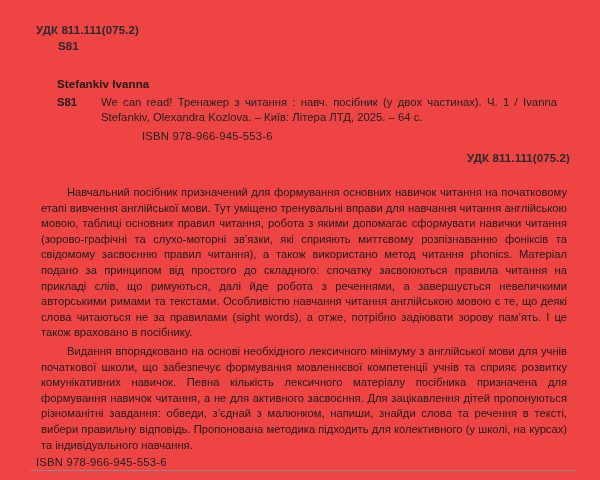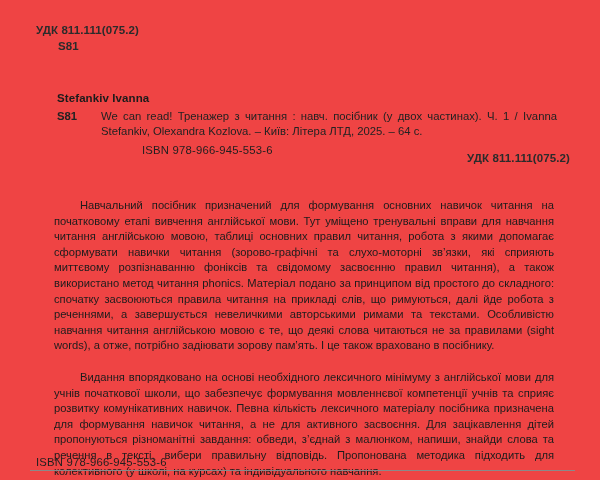--- a/index.html
+++ b/index.html
@@ -36,21 +36,21 @@
   }
   .udk-top .sub {
     display: block;
     padding-left: 22px;
   }
 
   
   .biblio {
     position: absolute;
     left: 57px;
-    top: 92px;
+    top: 78px;
     width: 500px;
   }
   .biblio-author {
     font-size: 11.5px;
     font-weight: bold;
     color: #1b1b1b;
     letter-spacing: 0.1px;
     margin-bottom: 5px;
   }
   .biblio-body {
@@ -94,21 +94,21 @@
   .annotation {
     position: absolute;
     left: 38px;
     right: 30px;
     top: 182px;
     font-size: 11.2px;
     line-height: 15.6px;
     color: #1c1c1c;
   }
   .annotation p {
-    margin: 16px;
+    margin: 3px;
     text-align: justify;
     text-justify: inter-word;
     text-indent: 26px;
     hyphens: manual;
   }
   .annotation p + p {
     margin-top: 0;
   }
 
   

